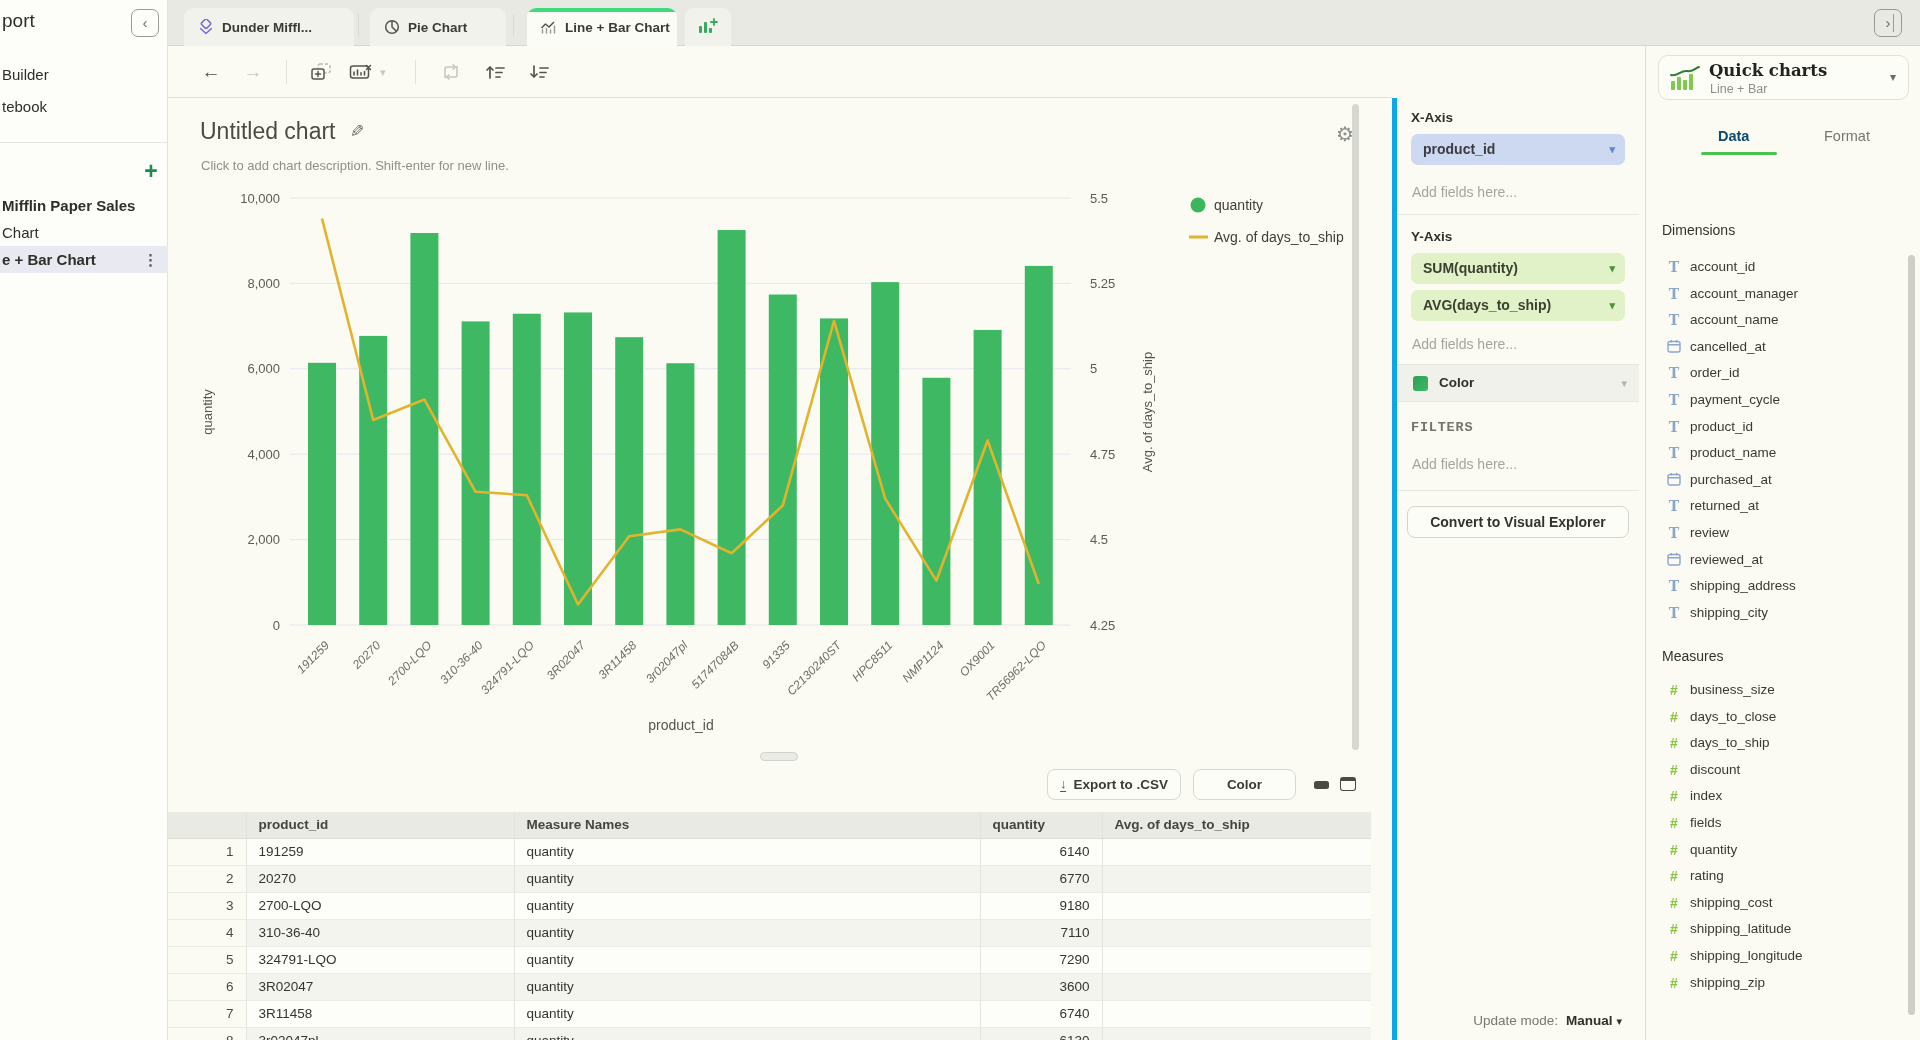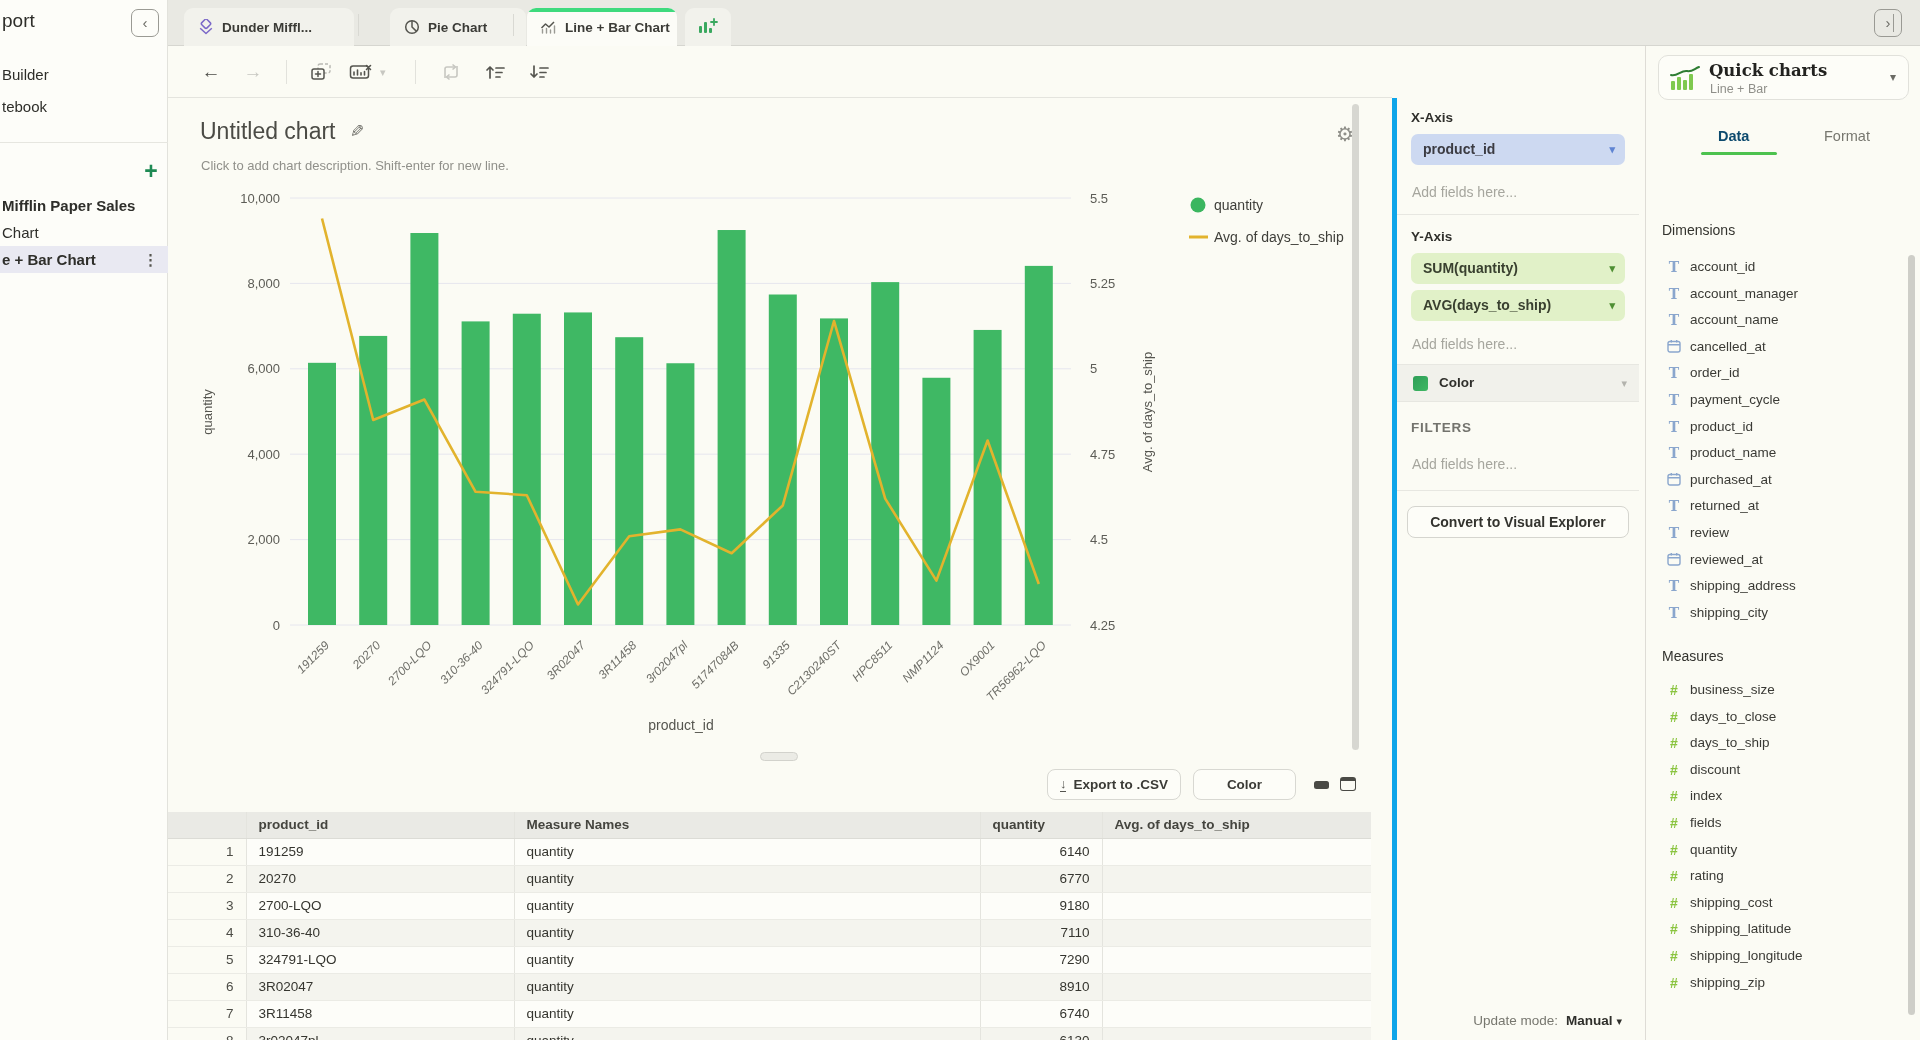--- a/index.html
+++ b/index.html
@@ -129,21 +129,21 @@
     <div id="tabs">
         <div class="tab" style="left: 16px; width: 170px;">
           <span class="ticon">
             <svg width="16" height="16" viewBox="0 0 16 16">
               <rect x="4.3" y="1" width="7.4" height="7.4" rx="1.5" transform="rotate(45 8 4.7)" fill="none" stroke="#7b68c8" stroke-width="1.5"></rect>
               <path d="M2.2 9.2L8 14.5l5.8-5.3" fill="none" stroke="#7b68c8" stroke-width="1.5" stroke-linejoin="round"></path>
             </svg>
           </span>
           <span class="tlabel">Dunder Miffl...</span>
         </div>
-        <div class="tab" style="left: 222px; width: 136px;">
+        <div class="tab" style="left: 202px; width: 136px;">
           <span class="ticon">
             <svg width="16" height="16" viewBox="0 0 16 16">
               <circle cx="8" cy="8" r="6.3" fill="none" stroke="#55554f" stroke-width="1.5"></circle>
               <path d="M8 1.7V8l4.5 4.4" fill="none" stroke="#55554f" stroke-width="1.5"></path>
             </svg>
           </span>
           <span class="tlabel">Pie Chart</span>
         </div>
         <div class="tab active" style="left: 359px; width: 150px;">
           <span class="ticon">
@@ -342,21 +342,21 @@
             <td class="rown">5</td>
             <td>324791-LQO</td>
             <td>quantity</td>
             <td class="num">7290</td>
             <td class="num"></td>
           </tr>
           <tr class="alt">
             <td class="rown">6</td>
             <td>3R02047</td>
             <td>quantity</td>
-            <td class="num">8910</td>
+            <td class="num">3600</td>
             <td class="num"></td>
           </tr>
           <tr class="plain">
             <td class="rown">7</td>
             <td>3R11458</td>
             <td>quantity</td>
             <td class="num">6740</td>
             <td class="num"></td>
           </tr>
           <tr class="alt">
@@ -382,21 +382,21 @@
         <div class="pill green"><span>SUM(quantity)</span><span class="pcaret">▾</span></div>
         <div class="pill green"><span>AVG(days_to_ship)</span><span class="pcaret">▾</span></div>
       </div>
     <div class="cfg-ph" style="top:238px">Add fields here...</div>
     <div class="cfg-border" style="top:266px"></div>
     <div class="color-row">
       <span class="color-swatch" style="background: linear-gradient(135deg, rgb(47, 158, 87), rgb(63, 184, 100));"></span>
       <span class="color-label">Color</span>
       <span class="color-caret">▾</span>
     </div>
-    <div class="cfg-label" style="top:322px;letter-spacing:0.8px;color:#73736d;">FILTERS</div>
+    <div class="cfg-label" style="top:322px;letter-spacing:0.8px;color:#73736d;font-family:Liberation Mono, monospace;">FILTERS</div>
     <div class="cfg-ph" style="top:358px">Add fields here...</div>
     <div class="cfg-border" style="top:392px"></div>
     <button class="convert-btn">Convert to Visual Explorer</button>
     <div class="update-row">
       <span>Update mode:</span><span class="val">Manual</span><span class="ucaret">▾</span>
     </div>
   </aside>
 
   <aside class="rightpanel">
     <div class="qc-card">

